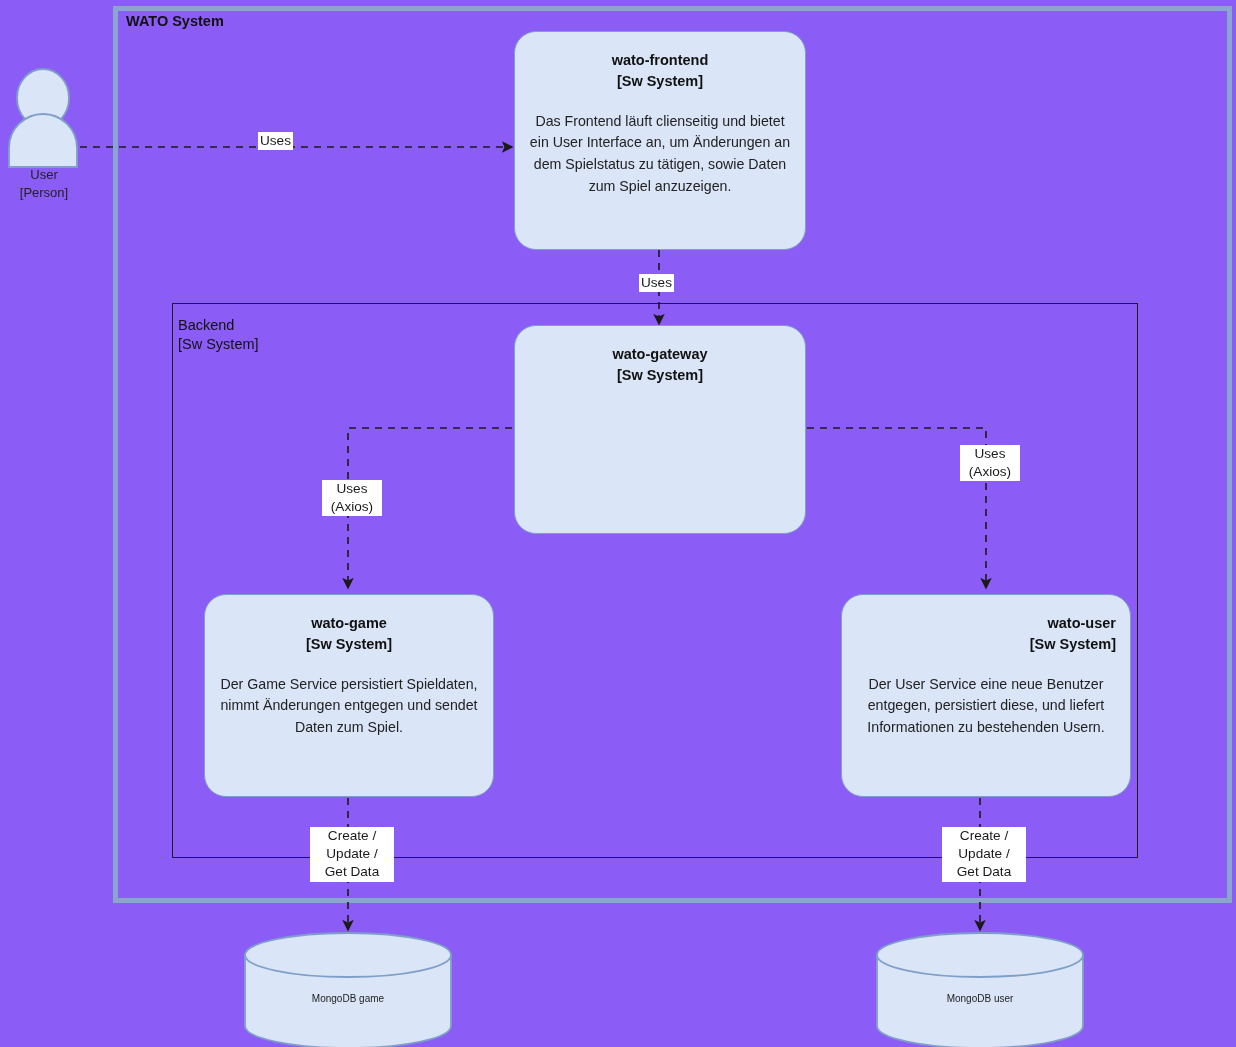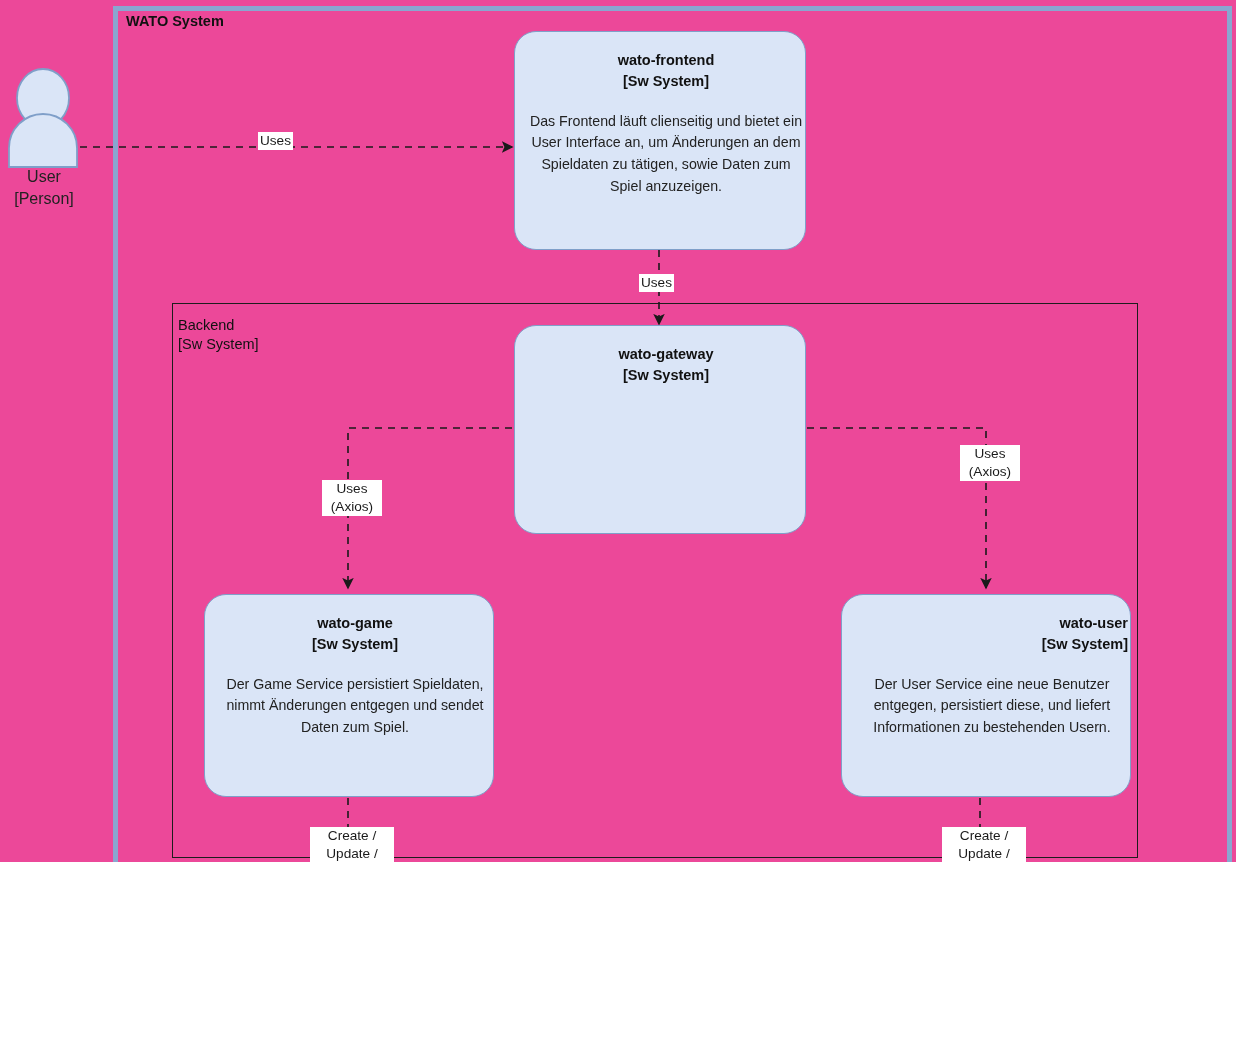--- a/index.html
+++ b/index.html
@@ -8,22 +8,22 @@
     padding: 0;
     background: #ffffff;
   }
   body {
     font-family: "Liberation Sans", sans-serif;
     color: #1a1a1a;
   }
   #canvas {
     position: relative;
     width: 1236px;
-    height: 862px;
-    background: #ec4899;
+    height: 1047px;
+    background: #8b5cf6;
     overflow: hidden;
   }
   .svg-layer {
     position: absolute;
     left: 0;
     top: 0;
     width: 1236px;
     height: 1047px;
     pointer-events: none;
   }
@@ -31,21 +31,21 @@
     position: absolute;
     box-sizing: border-box;
     background: #dae5f7;
     border: 1.6px solid #7f9fc9;
     border-radius: 22px;
     display: flex;
     flex-direction: column;
     align-items: center;
     justify-content: flex-start;
     text-align: center;
-    padding: 18px 2px 14px 14px;
+    padding: 18px 14px 14px 14px;
   }
   .node-title {
     font-size: 14.5px;
     font-weight: bold;
     line-height: 1.48;
     color: #111111;
   }
   .node-subtitle {
     font-size: 14.5px;
     font-weight: bold;
@@ -86,21 +86,21 @@
     font-size: 13.6px;
     line-height: 1.34;
     color: #1a1a1a;
     background: #ffffff;
     white-space: pre-line;
     text-align: center;
     padding: 0 2px;
   }
   .person-label {
     position: absolute;
-    font-size: 16px;
+    font-size: 13px;
     line-height: 1.38;
     text-align: center;
     color: #222222;
     white-space: pre-line;
   }
   .db-label {
     position: absolute;
     font-size: 10px;
     text-align: center;
     color: #222222;
@@ -157,21 +157,21 @@
       <ellipse cx="980" cy="955" rx="103" ry="22" fill="#dae5f7" stroke="#7f9fc9" stroke-width="1.8"></ellipse>
     </g>
   </svg>
 
   <div class="person-label" style="left:0px; top:166px; width:88px;">User
 [Person]</div>
 
   <div class="node" style="left:514px; top:31px; width:292px; height:219px;">
     <div class="node-title">wato-frontend</div>
     <div class="node-subtitle">[Sw System]</div>
-    <div class="node-desc">Das Frontend läuft clienseitig und bietet ein User Interface an, um Änderungen an dem Spieldaten zu tätigen, sowie Daten zum Spiel anzuzeigen.</div>
+    <div class="node-desc">Das Frontend läuft clienseitig und bietet ein User Interface an, um Änderungen an dem Spielstatus zu tätigen, sowie Daten zum Spiel anzuzeigen.</div>
   </div>
 
   <div class="node" style="left:514px; top:325px; width:292px; height:209px;text-align:center;">
     <div class="node-title">wato-gateway</div>
     <div class="node-subtitle">[Sw System]</div>
   </div>
 
   <div class="node" style="left:204px; top:594px; width:290px; height:203px;">
     <div class="node-title">wato-game</div>
     <div class="node-subtitle">[Sw System]</div>

